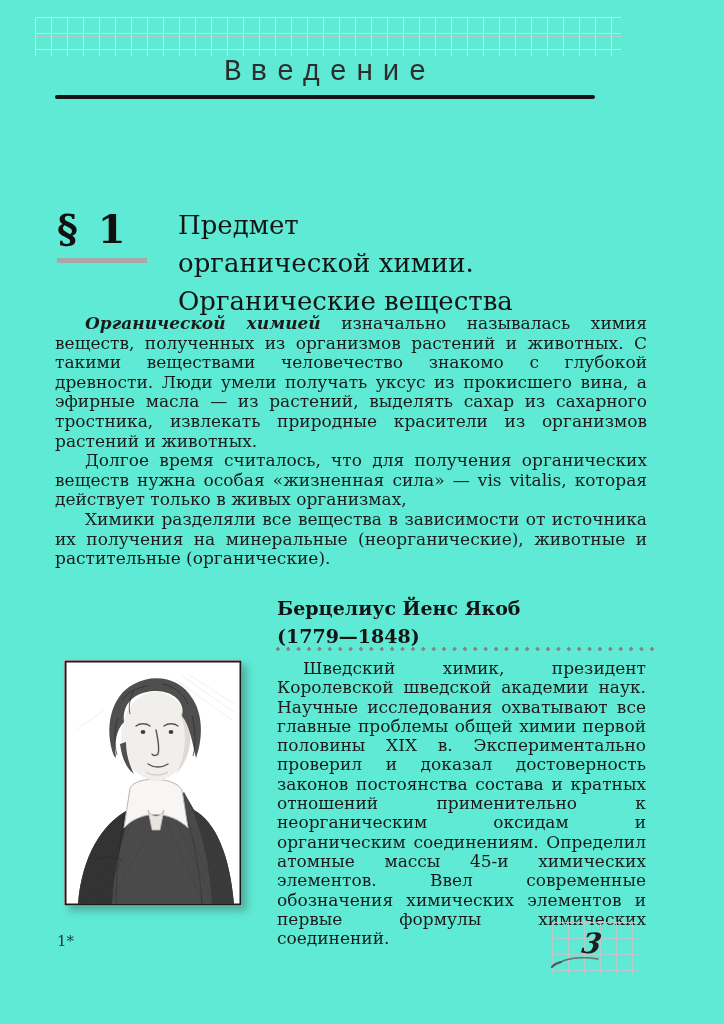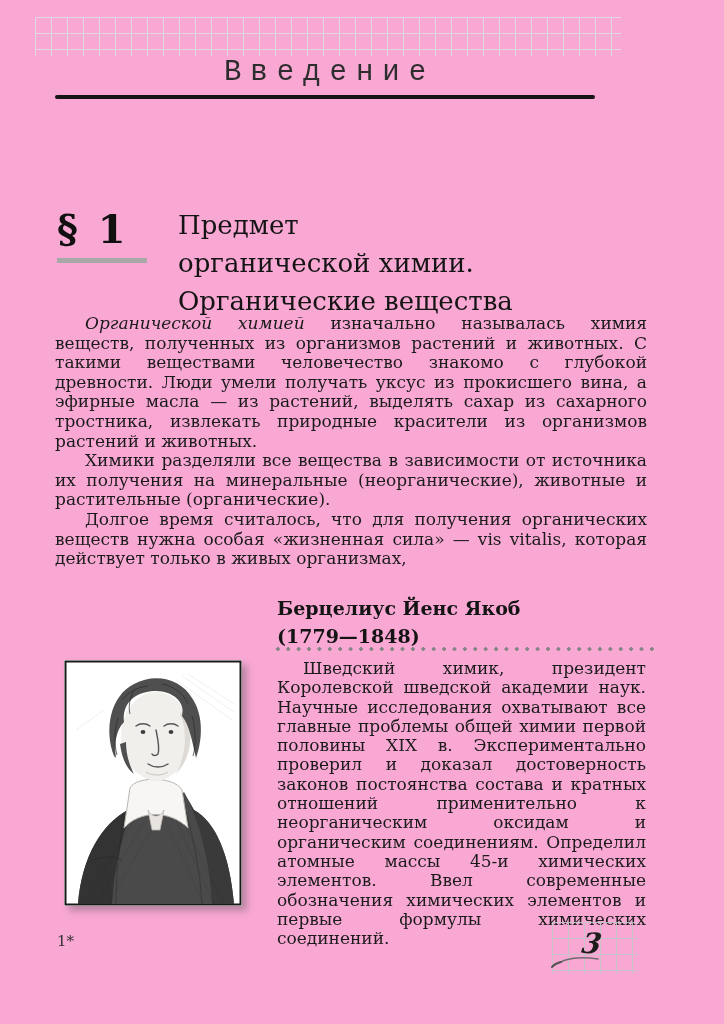--- a/index.html
+++ b/index.html
@@ -1,20 +1,20 @@
 <!DOCTYPE html>
 <html lang="ru"><head>
 <meta charset="utf-8">
 <style>
   * { margin:0; padding:0; box-sizing:border-box; }
   html,body { background:#ffffff; }
   .page {
     position:relative;
     width:724px; height:1024px;
-    background:#f9a8d4;
+    background:#5eead4;
     font-family:"DejaVu Serif", serif;
     color:#1b1b1b;
     overflow:hidden;
   }
 
   
   .grid-band {
     position:absolute; left:35px; top:17px; width:586px; height:39px;
     background-image:
       repeating-linear-gradient(to right,  #dde1e4 0 1px, transparent 1px 16px),
@@ -56,21 +56,21 @@
   }
 
   
   .body-text {
     position:absolute; left:55px; top:314px; width:592px;
     font-size:17px; line-height:19.6px;
     text-align:justify;
     color:#1b1b1b;
   }
   .body-text p { text-indent:30px; }
-  .lead-phrase { font-weight:normal; font-style:italic; }
+  .lead-phrase { font-weight:bold; font-style:italic; }
 
   
   .figure-caption {
     position:absolute; left:277px; top:594px; width:372px;
     font-size:19px; line-height:28px; font-weight:bold; color:#141414;
     white-space:pre-line;
   }
   .dotted-divider {
     position:absolute; left:275px; top:646px; width:384px; height:6px;
     background-image:radial-gradient(circle 1.9px at 3px 3px, #858585 97%, transparent);
@@ -125,22 +125,22 @@
   <div class="heading-rule"></div>
 
   <div class="section-number">§ 1</div>
   <div class="section-number-underline"></div>
   <div class="section-title">Предмет
 органической химии.
 Органические вещества</div>
 
   <div class="body-text">
     <p><span class="lead-phrase">Органической химией</span> <span>изначально называлась химия веществ, полученных из организмов растений и животных. С такими веществами человечество знакомо с глубокой древности. Люди умели получать уксус из прокисшего вина, а эфирные масла — из растений, выделять сахар из сахарного тростника, извлекать природные красители из организмов растений и животных.</span></p>
+    <p>Долгое время считалось, что для получения органических веществ нужна особая «жизненная сила» — vis vitalis, которая действует только в живых организмах,</p>
     <p>Химики разделяли все вещества в зависимости от источника их получения на минеральные (неорганические), животные и растительные (органические).</p>
-    <p>Долгое время считалось, что для получения органических веществ нужна особая «жизненная сила» — vis vitalis, которая действует только в живых организмах,</p>
   </div>
 
   <div class="figure-caption">Берцелиус Йенс Якоб
 (1779—1848)</div>
   <div class="dotted-divider"></div>
 
   <div class="portrait-figure">
     <svg width="178" height="246" viewBox="0 0 178 246">
       <rect x="1.5" y="1.5" width="175" height="243" fill="#ffffff" stroke="#1a1a1a" stroke-width="2"></rect>
 

